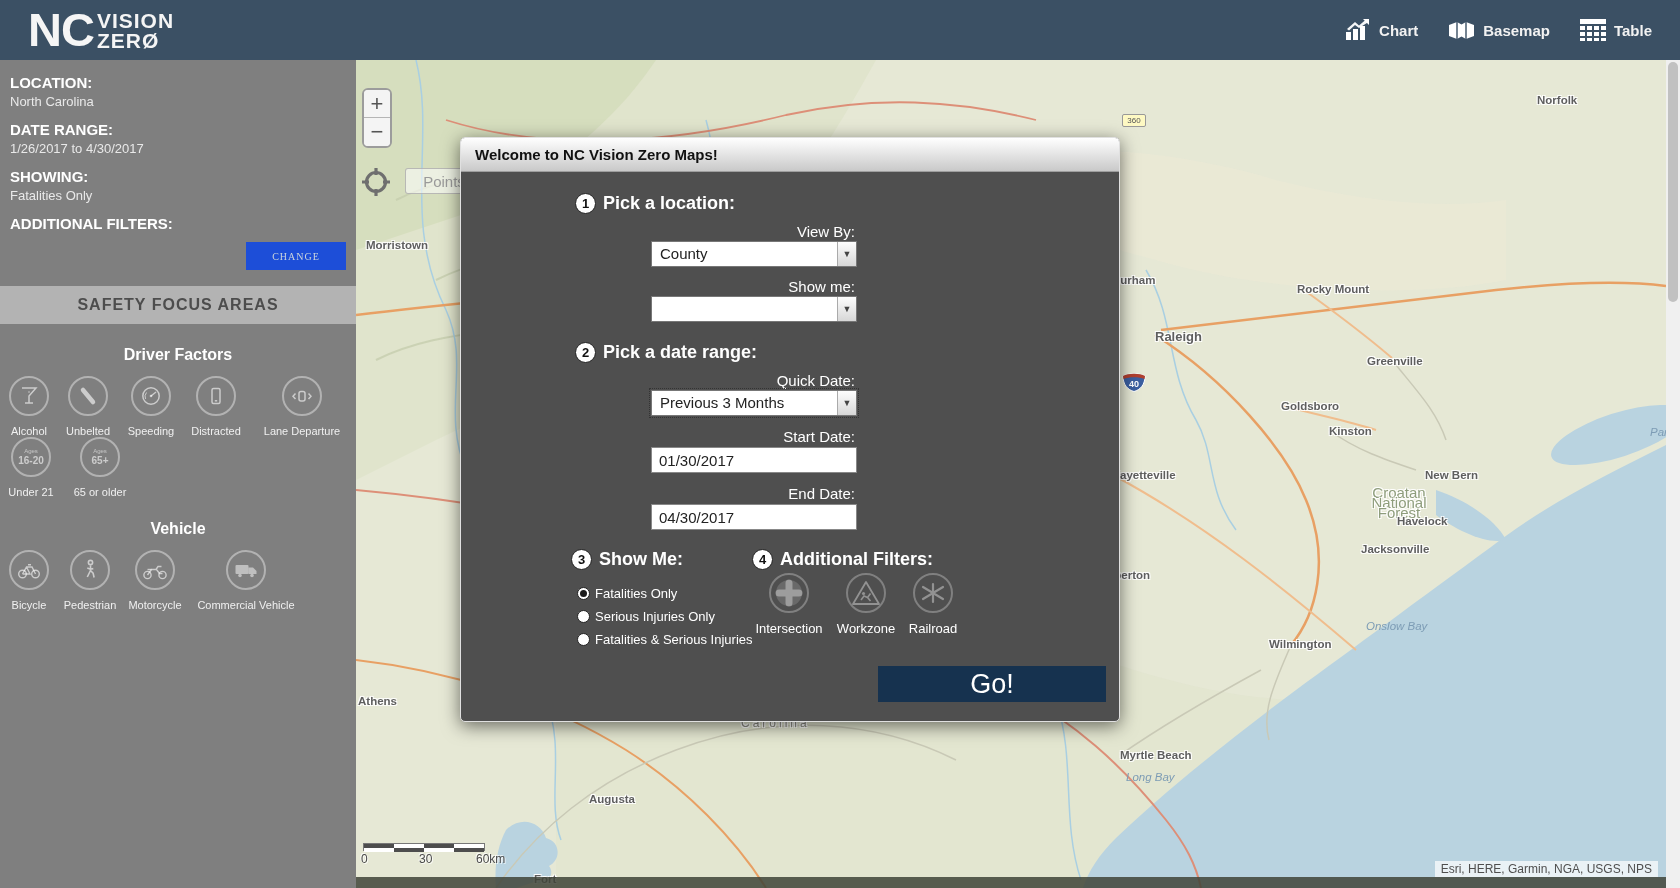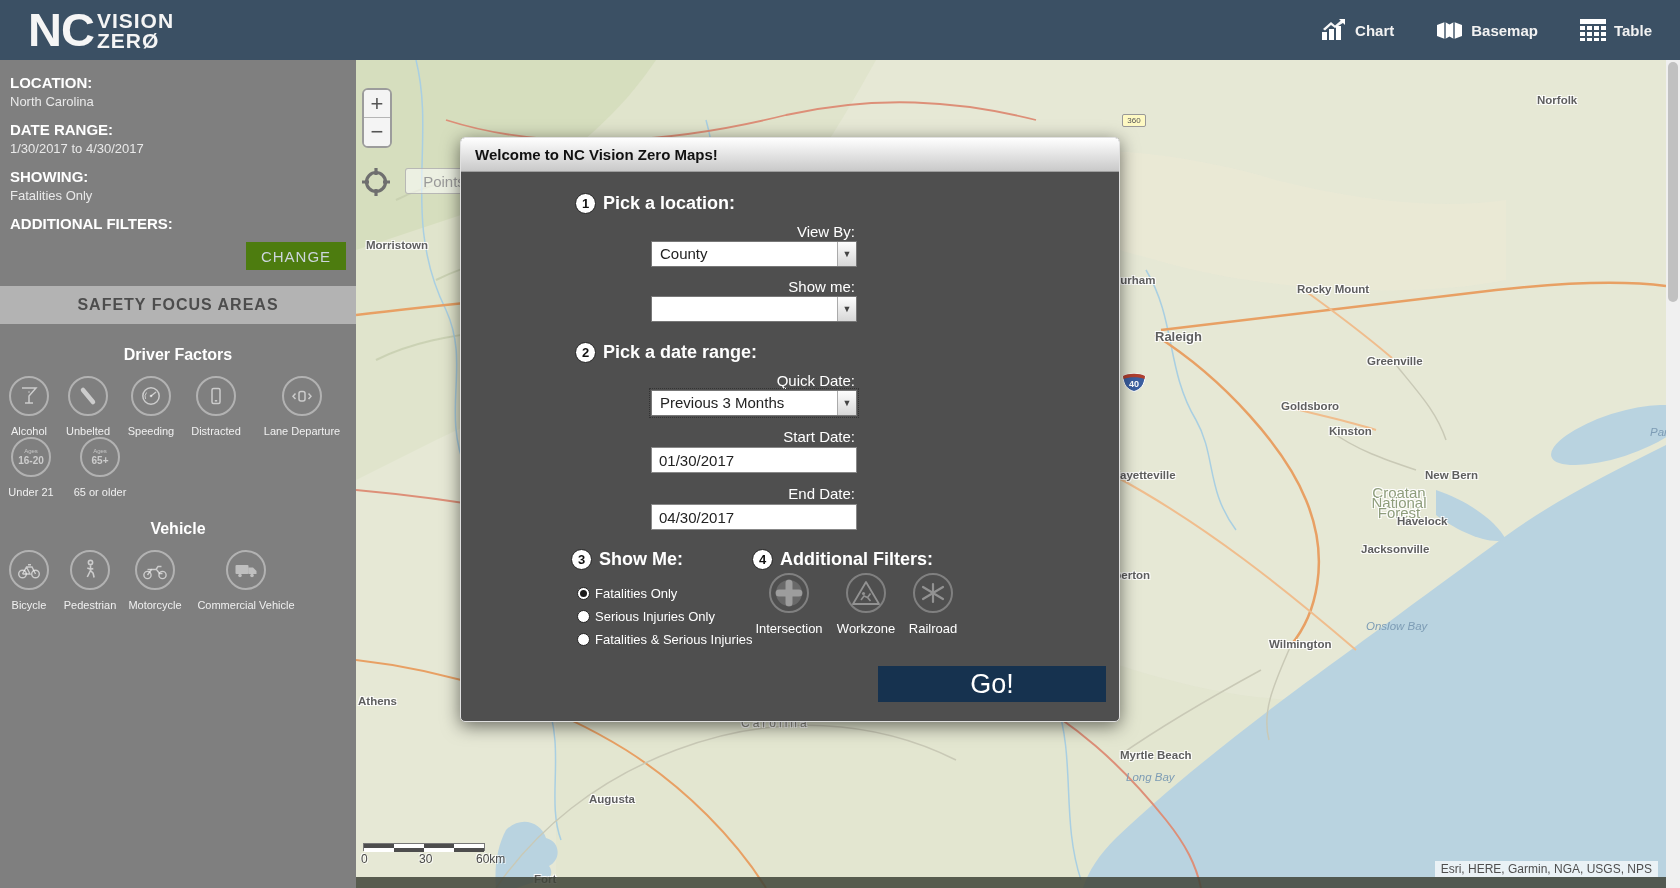--- a/index.html
+++ b/index.html
@@ -3,32 +3,32 @@
 <meta charset="utf-8">
 <style>
   * { margin:0; padding:0; box-sizing:border-box; }
   html,body { width:1680px; height:888px; overflow:hidden; font-family:"Liberation Sans",sans-serif; background:#7f7f7f; }
 
   
   .navbar { position:absolute; left:0; top:0; width:1680px; height:60px; background:#3b5064; z-index:40; display:flex; align-items:center; }
   .logo { display:flex; align-items:flex-start; margin-left:28px; color:#f5f5f5; cursor:default; }
   .logo-nc { font-size:47px; font-weight:bold; letter-spacing:-1px; line-height:52px; }
   .logo-stack { display:flex; flex-direction:column; margin-left:3px; margin-top:7px; font-weight:bold; font-size:21px; line-height:20px; letter-spacing:1px; }
-  .nav-actions { margin-left:auto; display:flex; align-items:center; gap:42px; padding-right:28px; }
+  .nav-actions { margin-left:auto; display:flex; align-items:center; gap:30px; padding-right:28px; }
   .nav-btn { display:flex; align-items:center; gap:8px; background:none; border:none; color:#f2f2f2; font-family:"Liberation Sans",sans-serif; font-size:15px; font-weight:bold; cursor:pointer; }
   .nav-btn svg { display:block; }
 
   
   .sidebar { position:absolute; left:0; top:60px; width:356px; height:828px; background:#7f7f7f; z-index:20; }
   .summary { padding:14px 10px 0 10px; }
   .sum-label { color:#fff; font-weight:bold; font-size:15px; margin-top:12px; }
   .sum-label:first-child { margin-top:0; }
   .sum-value { color:#e9e9e9; font-size:13px; margin-top:3px; }
   .change-wrap { text-align:right; padding-right:10px; margin-top:10px; }
-  .change-btn { background:#4d7c0f; color:#ccd5dc; border:none; width:100px; height:28px; font-family:Liberation Sans, sans-serif; font-size:15px; letter-spacing:1px; cursor:pointer; }
+  .change-btn { background:#1d4ed8; color:#ccd5dc; border:none; width:100px; height:28px; font-family:Liberation Serif, serif; font-size:10px; letter-spacing:1px; cursor:pointer; }
   .focus-band { margin-top:16px; height:38px; background:#b3b3b3; color:#4d4d4d; font-weight:bold; font-size:16px; letter-spacing:1px; text-align:center; line-height:38px; }
   .group-title { color:#fff; font-weight:bold; font-size:16px; text-align:center; margin-top:22px; margin-bottom:12px; }
   .sfa-row { display:flex; padding-left:2px; }
   .sfa-item { display:flex; flex-direction:column; align-items:center; cursor:pointer; }
   .sfa-circle { width:40px; height:40px; border-radius:50%; border:2px solid rgba(255,255,255,0.4); display:flex; flex-direction:column; align-items:center; justify-content:center; }
   .sfa-label { margin-top:9px; font-size:11px; color:#f0f0f0; text-align:center; line-height:12px; }
   .badge-top { font-size:6px; color:rgba(255,255,255,0.55); line-height:7px; }
   .badge-main { font-size:10px; font-weight:bold; color:rgba(255,255,255,0.6); line-height:11px; }
 
   
@@ -139,21 +139,21 @@
       <span>Table</span>
     </button>
   </nav>
 </header>
 
 <aside class="sidebar">
   <div class="summary">
     <div class="sum-label">LOCATION:</div>
     <div class="sum-value">North Carolina</div>
     <div class="sum-label">DATE RANGE:</div>
-    <div class="sum-value">1/30/2017 to 4/30/2017</div>
+    <div class="sum-value">1/26/2017 to 4/30/2017</div>
     <div class="sum-label">SHOWING:</div>
     <div class="sum-value">Fatalities Only</div>
     <div class="sum-label">ADDITIONAL FILTERS:</div>
   </div>
   <div class="change-wrap">
     <button class="change-btn">CHANGE</button>
   </div>
   <div class="focus-band">SAFETY FOCUS AREAS</div>
 
   <div class="group-title">Driver Factors</div>

